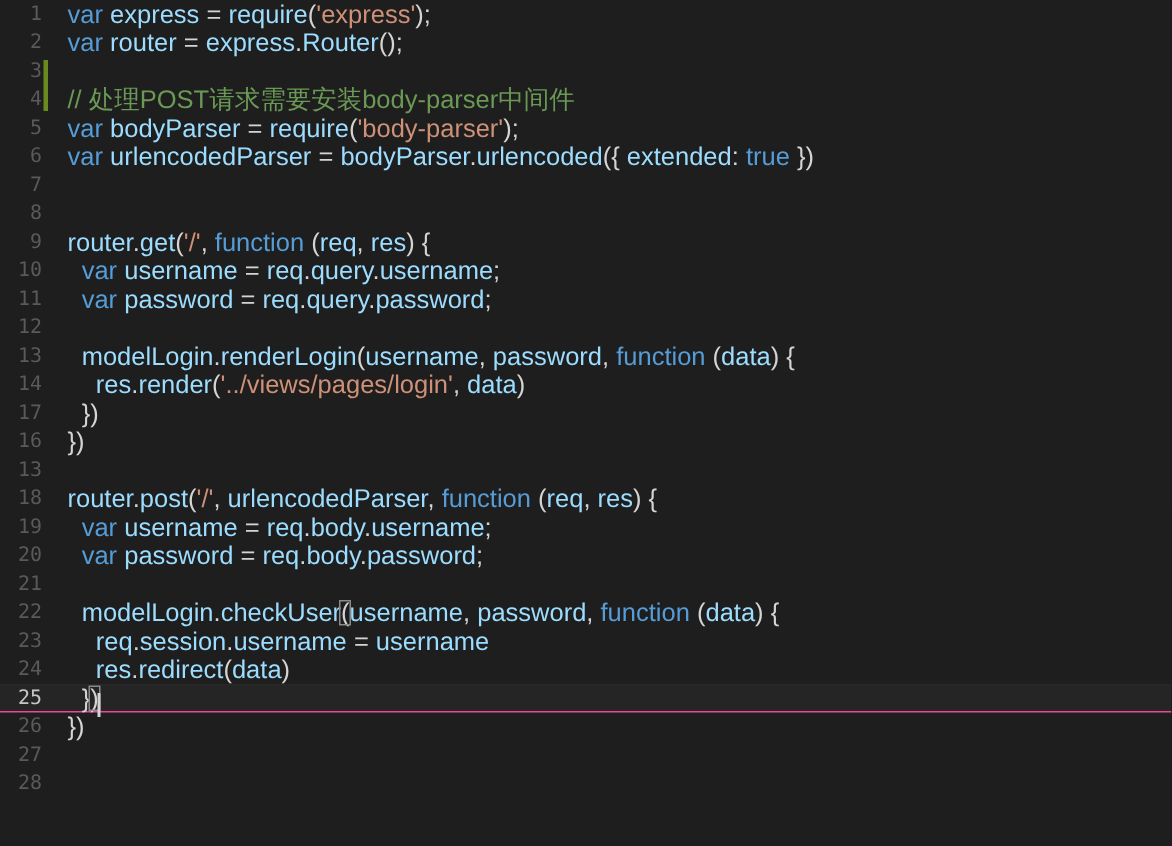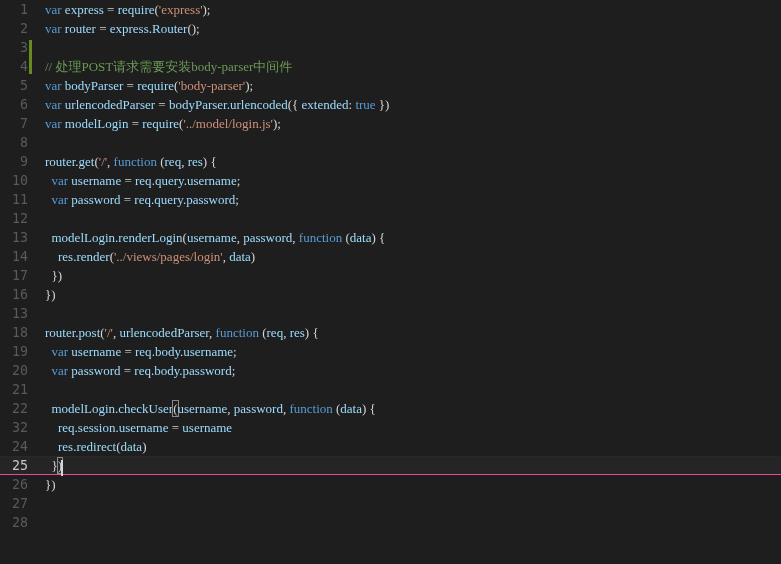--- a/index.html
+++ b/index.html
@@ -53,22 +53,22 @@
     user-select: none;
   }
   .line.active .gutter {
     color: #c6c6c6;
   }
   .content {
     position: absolute;
     left: 45px;
     top: 0;
     color: #d4d4d4;
-    font-size: 13px;
-    font-family: Liberation Serif, serif;
+    font-size: 17px;
+    font-family: Liberation Sans, sans-serif;
   }
   
   .kw  { color: #569cd6; }   
   .id  { color: #9cdcfe; }   
   .str { color: #ce9178; }   
   .cmt { color: #6a9955; }   
   .pl  { color: #d4d4d4; }   
   .grn { color: #4ec9b0; }
 
   
@@ -106,37 +106,37 @@
 <div id="editor">
   <div class="code-area">
     <div class="git-bar" id="gitbar" style="top: 40px; height: 34px; background: rgb(106, 138, 31);"></div>
     <div id="lines">
         <div class="line" style="position: absolute; left: 0px; top: 0px; width: 781px;"><div class="gutter">1</div><div class="content"><span class="kw">var</span><span class="pl"> </span><span class="id">express</span><span class="pl"> = </span><span class="id">require</span><span class="pl">(</span><span class="str">'express'</span><span class="pl">);</span></div></div>
         <div class="line" style="position: absolute; left: 0px; top: 19px; width: 781px;"><div class="gutter">2</div><div class="content"><span class="kw">var</span><span class="pl"> </span><span class="id">router</span><span class="pl"> = </span><span class="id">express</span><span class="pl">.</span><span class="id">Router</span><span class="pl">();</span></div></div>
         <div class="line" style="position: absolute; left: 0px; top: 38px; width: 781px;"><div class="gutter">3</div><div class="content"></div></div>
         <div class="line" style="position: absolute; left: 0px; top: 57px; width: 781px;"><div class="gutter">4</div><div class="content"><span class="cmt">// 处理POST请求需要安装body-parser中间件</span></div></div>
         <div class="line" style="position: absolute; left: 0px; top: 76px; width: 781px;"><div class="gutter">5</div><div class="content"><span class="kw">var</span><span class="pl"> </span><span class="id">bodyParser</span><span class="pl"> = </span><span class="id">require</span><span class="pl">(</span><span class="str">'body-parser'</span><span class="pl">);</span></div></div>
         <div class="line" style="position: absolute; left: 0px; top: 95px; width: 781px;"><div class="gutter">6</div><div class="content"><span class="kw">var</span><span class="pl"> </span><span class="id">urlencodedParser</span><span class="pl"> = </span><span class="id">bodyParser</span><span class="pl">.</span><span class="id">urlencoded</span><span class="pl">({ </span><span class="id">extended</span><span class="pl">: </span><span class="kw">true</span><span class="pl"> })</span></div></div>
-        <div class="line" style="position: absolute; left: 0px; top: 114px; width: 781px;"><div class="gutter">7</div><div class="content"><span class="kw">var</span><span class="pl"> </span><span class="id">modelLogin</span><span class="pl"> = </span><span class="id">require</span><span class="pl">(</span><span class="str">'../model/login.js'</span><span class="pl">);</span></div></div>
+        <div class="line" style="position: absolute; left: 0px; top: 114px; width: 781px;"><div class="gutter">7</div></div>
         <div class="line" style="position: absolute; left: 0px; top: 133px; width: 781px;"><div class="gutter">8</div><div class="content"></div></div>
         <div class="line" style="position: absolute; left: 0px; top: 152px; width: 781px;"><div class="gutter">9</div><div class="content"><span class="id">router</span><span class="pl">.</span><span class="id">get</span><span class="pl">(</span><span class="str">'/'</span><span class="pl">, </span><span class="kw">function</span><span class="pl"> (</span><span class="id">req</span><span class="pl">, </span><span class="id">res</span><span class="pl">) {</span></div></div>
         <div class="line" style="position: absolute; left: 0px; top: 171px; width: 781px;"><div class="gutter">10</div><div class="content"><span class="pl">  </span><span class="kw">var</span><span class="pl"> </span><span class="id">username</span><span class="pl"> = </span><span class="id">req</span><span class="pl">.</span><span class="id">query</span><span class="pl">.</span><span class="id">username</span><span class="pl">;</span></div></div>
         <div class="line" style="position: absolute; left: 0px; top: 190px; width: 781px;"><div class="gutter">11</div><div class="content"><span class="pl">  </span><span class="kw">var</span><span class="pl"> </span><span class="id">password</span><span class="pl"> = </span><span class="id">req</span><span class="pl">.</span><span class="id">query</span><span class="pl">.</span><span class="id">password</span><span class="pl">;</span></div></div>
         <div class="line" style="position: absolute; left: 0px; top: 209px; width: 781px;"><div class="gutter">12</div><div class="content"></div></div>
         <div class="line" style="position: absolute; left: 0px; top: 228px; width: 781px;"><div class="gutter">13</div><div class="content"><span class="pl">  </span><span class="id">modelLogin</span><span class="pl">.</span><span class="id">renderLogin</span><span class="pl">(</span><span class="id">username</span><span class="pl">, </span><span class="id">password</span><span class="pl">, </span><span class="kw">function</span><span class="pl"> (</span><span class="id">data</span><span class="pl">) {</span></div></div>
         <div class="line" style="position: absolute; left: 0px; top: 247px; width: 781px;"><div class="gutter">14</div><div class="content"><span class="pl">    </span><span class="id">res</span><span class="pl">.</span><span class="id">render</span><span class="pl">(</span><span class="str">'../views/pages/login'</span><span class="pl">, </span><span class="id">data</span><span class="pl">)</span></div></div>
         <div class="line" style="position: absolute; left: 0px; top: 266px; width: 781px;"><div class="gutter">17</div><div class="content"><span class="pl">  })</span></div></div>
         <div class="line" style="position: absolute; left: 0px; top: 285px; width: 781px;"><div class="gutter">16</div><div class="content"><span class="pl">})</span></div></div>
         <div class="line" style="position: absolute; left: 0px; top: 304px; width: 781px;"><div class="gutter">13</div><div class="content"></div></div>
         <div class="line" style="position: absolute; left: 0px; top: 323px; width: 781px;"><div class="gutter">18</div><div class="content"><span class="id">router</span><span class="pl">.</span><span class="id">post</span><span class="pl">(</span><span class="str">'/'</span><span class="pl">, </span><span class="id">urlencodedParser</span><span class="pl">, </span><span class="kw">function</span><span class="pl"> (</span><span class="id">req</span><span class="pl">, </span><span class="id">res</span><span class="pl">) {</span></div></div>
         <div class="line" style="position: absolute; left: 0px; top: 342px; width: 781px;"><div class="gutter">19</div><div class="content"><span class="pl">  </span><span class="kw">var</span><span class="pl"> </span><span class="id">username</span><span class="pl"> = </span><span class="id">req</span><span class="pl">.</span><span class="id">body</span><span class="pl">.</span><span class="id">username</span><span class="pl">;</span></div></div>
         <div class="line" style="position: absolute; left: 0px; top: 361px; width: 781px;"><div class="gutter">20</div><div class="content"><span class="pl">  </span><span class="kw">var</span><span class="pl"> </span><span class="id">password</span><span class="pl"> = </span><span class="id">req</span><span class="pl">.</span><span class="id">body</span><span class="pl">.</span><span class="id">password</span><span class="pl">;</span></div></div>
         <div class="line" style="position: absolute; left: 0px; top: 380px; width: 781px;"><div class="gutter">21</div><div class="content"></div></div>
         <div class="line" style="position: absolute; left: 0px; top: 399px; width: 781px;"><div class="gutter">22</div><div class="content"><span class="pl">  </span><span class="id">modelLogin</span><span class="pl">.</span><span class="id">checkUser</span><span class="brk pl">(</span><span class="id">username</span><span class="pl">, </span><span class="id">password</span><span class="pl">, </span><span class="kw">function</span><span class="pl"> (</span><span class="id">data</span><span class="pl">) {</span></div></div>
-        <div class="line" style="position: absolute; left: 0px; top: 418px; width: 781px;"><div class="gutter">32</div><div class="content"><span class="pl">    </span><span class="id">req</span><span class="pl">.</span><span class="id">session</span><span class="pl">.</span><span class="id">username</span><span class="pl"> = </span><span class="id">username</span></div></div>
+        <div class="line" style="position: absolute; left: 0px; top: 418px; width: 781px;"><div class="gutter">23</div><div class="content"><span class="pl">    </span><span class="id">req</span><span class="pl">.</span><span class="id">session</span><span class="pl">.</span><span class="id">username</span><span class="pl"> = </span><span class="id">username</span></div></div>
         <div class="line" style="position: absolute; left: 0px; top: 437px; width: 781px;"><div class="gutter">24</div><div class="content"><span class="pl">    </span><span class="id">res</span><span class="pl">.</span><span class="id">redirect</span><span class="pl">(</span><span class="id">data</span><span class="pl">)</span></div></div>
         <div class="line active" style="position: absolute; left: 0px; top: 456px; width: 781px;"><div class="gutter">25</div><div class="content"><span class="pl">  }</span><span class="brk pl">)</span><span class="caret"></span></div></div>
         <div class="line" style="position: absolute; left: 0px; top: 475px; width: 781px;"><div class="gutter">26</div><div class="content"><span class="pl">})</span></div></div>
         <div class="line" style="position: absolute; left: 0px; top: 494px; width: 781px; padding-left: 24px;"><div class="gutter">27</div><div class="content"></div></div>
         <div class="line" style="position: absolute; left: 0px; top: 513px; width: 781px;"><div class="gutter">28</div></div>
       </div>
   </div>
 </div>
 
 </body></html>

